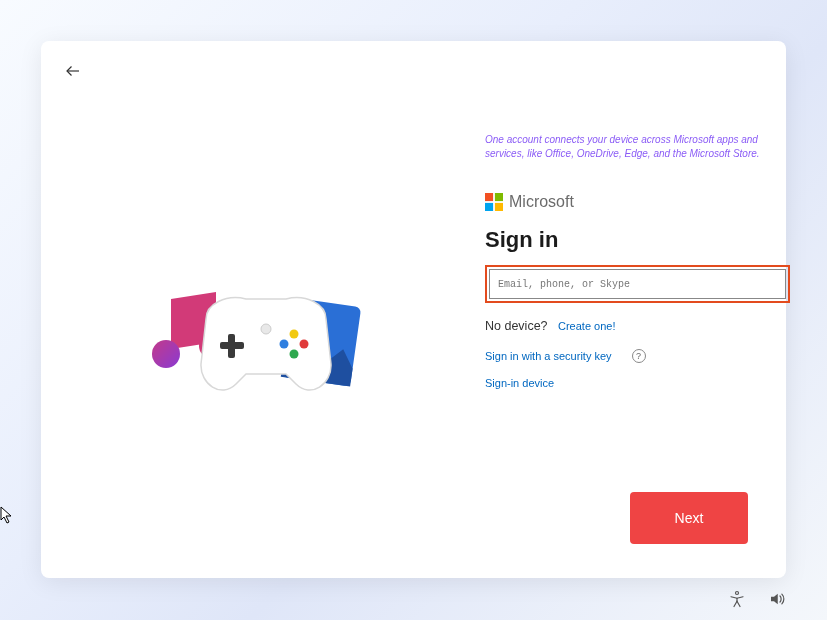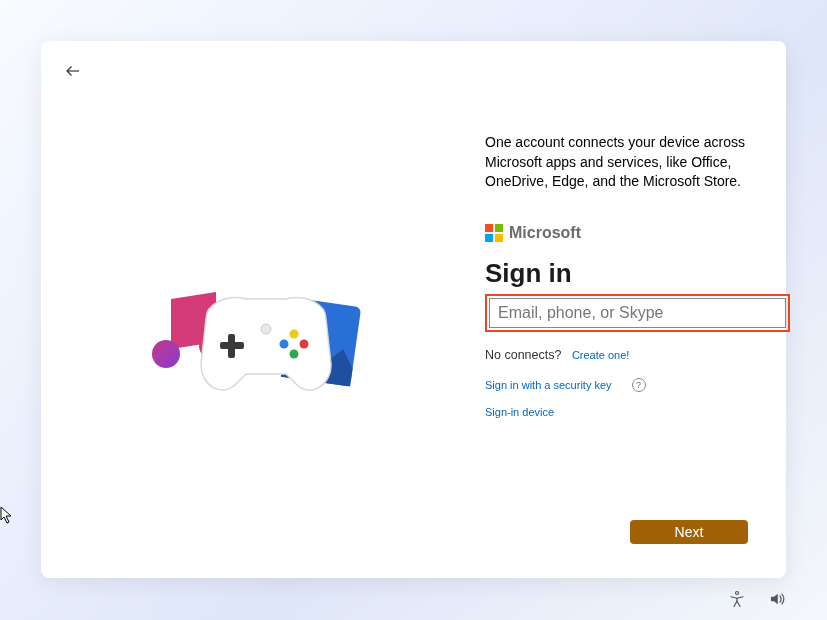--- a/index.html
+++ b/index.html
@@ -45,51 +45,52 @@
     width: 305px;
   }
   .title {
     font-size: 27px;
     font-weight: 600;
     color: #1b1b1b;
     line-height: 1.25;
     margin-bottom: 20px;
   }
   .description {
-    font-size: 14px;
-    color: #000000;
+    font-size: 10px;
+    color: #8b5cf6;
     line-height: 1.4;
     margin-bottom: 32px;
+    font-style: italic;
   }
   .ms-logo-row {
     display: flex;
     align-items: center;
     gap: 6px;
     margin-bottom: 16px;
   }
   .ms-logo { width: 18px; height: 18px; }
-  .ms-text { font-size: 16px; color: #6b6b6b; font-weight: 700; text-align: center; }
+  .ms-text { font-size: 16px; color: #6b6b6b; font-weight: 400; text-align: center; }
   .signin-label {
-    font-size: 26px;
+    font-size: 22px;
     font-weight: 600;
     color: #1b1b1b;
-    margin-bottom: 5px;
+    margin-bottom: 12px;
   }
   .input-highlight {
     border: 2px solid #e34b1e;
     padding: 2px;
     margin-bottom: 16px;
   }
   .email-input {
     width: 100%;
     height: 30px;
     border: 1px solid #888;
     padding: 4px 8px;
-    font-size: 16px;
-    font-family: Liberation Sans, sans-serif;
+    font-size: 10px;
+    font-family: Liberation Mono, monospace;
     outline: none;
     color: #222;
   }
   .email-input::placeholder { color: #777; }
   .no-account-row {
     font-size: 12.5px;
     color: #333;
     margin-bottom: 16px;
   }
   .link {
@@ -111,22 +112,22 @@
     align-items: center;
     justify-content: center;
     font-size: 9px;
     color: #666;
   }
   .next-btn {
     position: absolute;
     right: 38px;
     bottom: 34px;
     width: 118px;
-    height: 24px;
-    background: #a16207;
+    height: 52px;
+    background: #ef4444;
     color: #fff;
     border: none;
     border-radius: 4px;
     font-size: 14px;
     font-family: inherit;
     cursor: pointer;
   }
   .taskbar-icons {
     position: absolute;
     right: 40px;
@@ -220,21 +221,21 @@
       <span class="ms-text">Microsoft</span>
     </div>
 
     <div class="signin-label">Sign in</div>
 
     <div class="input-highlight">
       <input class="email-input" type="text" placeholder="Email, phone, or Skype" style="">
     </div>
 
     <div class="no-account-row">
-      <span>No connects?</span>
+      <span>No device?</span>
       <span>&nbsp;</span>
       <span class="link">Create one!</span>
     </div>
 
     <div class="link-row">
       <span class="link">Sign in with a security key</span>
       <span class="help-icon">?</span>
     </div>
 
     <div class="link-row">

